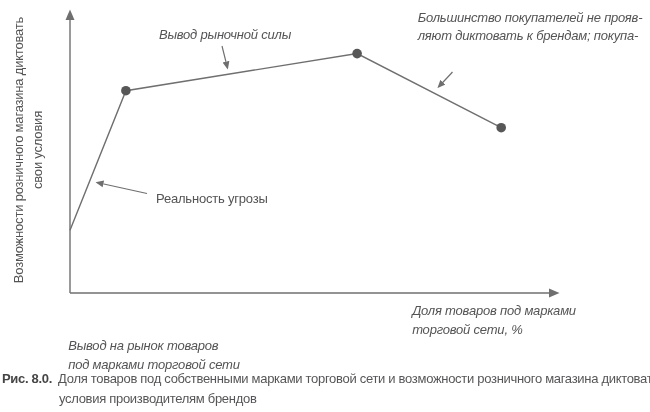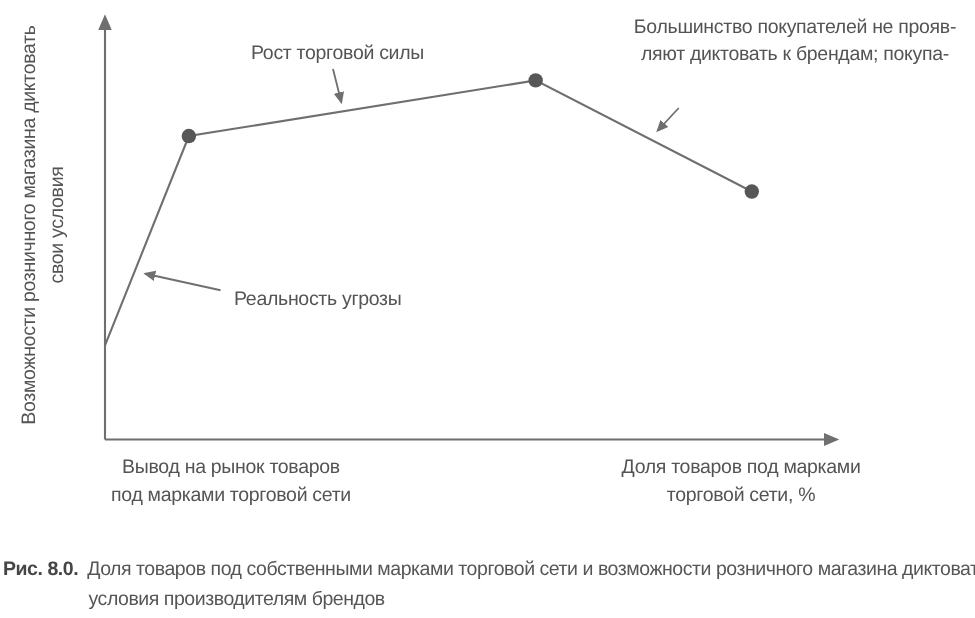--- a/index.html
+++ b/index.html
@@ -8,21 +8,21 @@
     font-family:"Liberation Sans",sans-serif;color:#545456;overflow:hidden;
   }
   .stage svg{position:absolute;left:0;top:0;}
   .axis,.dataline,.arrow{stroke:#6f6f6f;fill:none;}
   .axis{stroke-width:1.4;}
   .dataline{stroke-width:1.4;}
   .arrow{stroke-width:1.2;}
   .dot{fill:#575757;stroke:none;}
   .txt{position:absolute;font-size:13px;line-height:18px;letter-spacing:-0.2px;white-space:nowrap;text-align:center;}
   .txt div{white-space:nowrap;}
-  .hcenter{transform:translateX(-50%);text-align:center;}
+  .hcenter{transform:translateX(-50%);text-align:left;font-style:italic;}
   .ylabel{
     position:absolute;left:28px;top:150px;width:300px;
     transform:translate(-50%,-50%) rotate(-90deg);
     text-align:center;font-size:13px;line-height:19px;letter-spacing:-0.2px;
   }
   .ylabel span{display:block;white-space:nowrap;}
   .ann3{top:9px;left:530px;line-height:18px;}
   .xlabel{top:301px;line-height:19px;}
   .caption{
     position:absolute;left:2px;top:369px;width:646px;
@@ -59,30 +59,30 @@
     <line class="arrow" x1="222" y1="46" x2="227.5" y2="68" marker-end="url(#annArrow)"></line>
     <line class="arrow" x1="147" y1="193.5" x2="97" y2="182.5" marker-end="url(#annArrow)"></line>
     <line class="arrow" x1="452.5" y1="72" x2="438.5" y2="87" marker-end="url(#annArrow)"></line>
   </svg>
 
   <div class="ylabel">
     <span>Возможности розничного магазина диктовать</span>
     <span>свои условия</span>
   </div>
 
-  <div class="txt hcenter" style="left:225px;top:26px;">Рост торговой силы</div>
+  <div class="txt hcenter" style="left:225px;top:26px;">Вывод рыночной силы</div>
 
   <div class="txt" style="left:156px;top:190px;">Реальность угрозы</div>
 
   <div class="txt hcenter ann3">
     <div>Большинство покупателей не прояв-</div>
     <div>ляют диктовать к брендам; покупа-</div>
   </div>
 
-  <div class="txt hcenter xlabel" style="left:154px;">
+  <div class="txt hcenter xlabel" style="left:154px;margin-top:35px;">
     <div>Вывод на рынок товаров</div>
     <div>под марками торговой сети</div>
   </div>
 
   <div class="txt hcenter xlabel" style="left:494px;">
     <div>Доля товаров под марками</div>
     <div>торговой сети, %</div>
   </div>
 
   <div class="caption">

